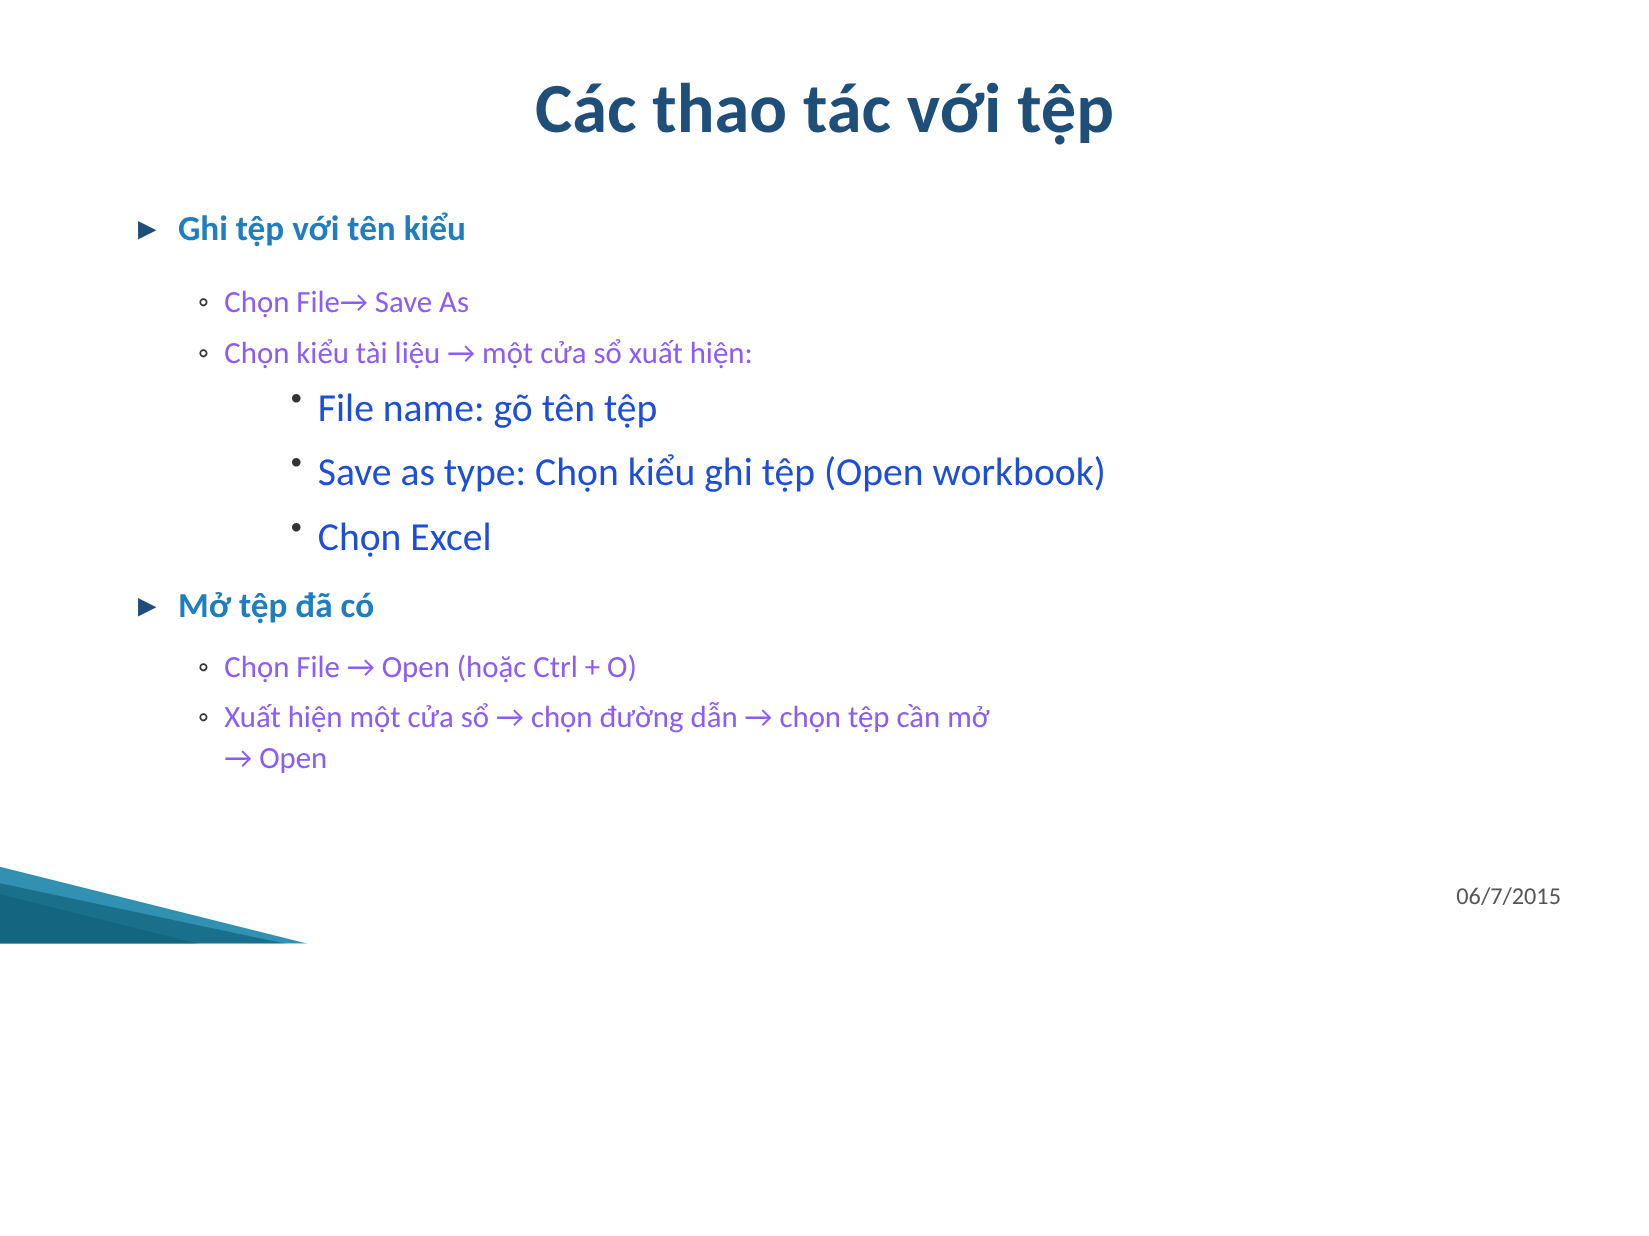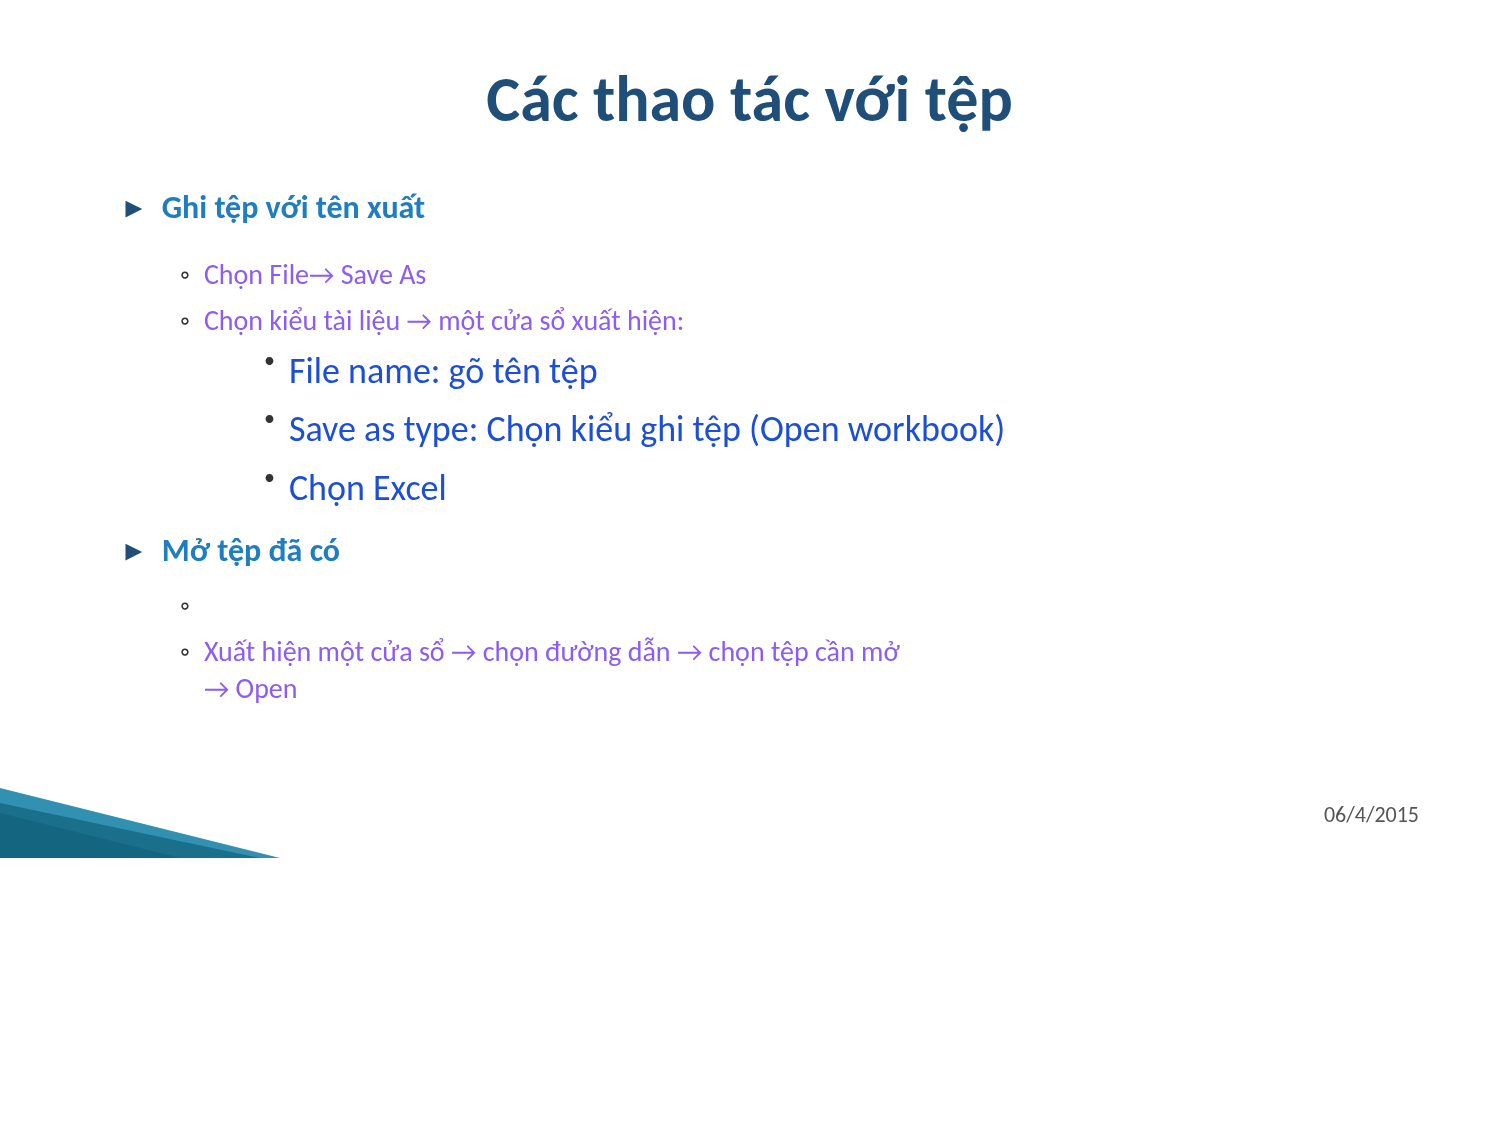--- a/index.html
+++ b/index.html
@@ -143,21 +143,21 @@
 <body>
 
 <div class="slide-container">
 
   <h1 class="slide-title">Các thao tác với tệp</h1>
 
   <div class="content-area">
 
     <div class="main-bullet section-gap">
       <span class="main-bullet-arrow">►</span>
-      <span class="main-bullet-text">Ghi tệp với tên xuất</span>
+      <span class="main-bullet-text">Ghi tệp với tên kiểu</span>
     </div>
 
     <div class="sub-bullets">
 
       <div class="sub-bullet">
         <span class="sub-bullet-dot">◦</span>
         <span class="sub-bullet-text">
           Chọn File<span style="font-size:28px;">→</span> Save As
         </span>
       </div>
@@ -188,20 +188,23 @@
 
     <div class="main-bullet second-section">
       <span class="main-bullet-arrow">►</span>
       <span class="main-bullet-text">Mở tệp đã có</span>
     </div>
 
     <div class="sub-bullets">
 
       <div class="sub-bullet">
         <span class="sub-bullet-dot">◦</span>
+        <span class="sub-bullet-text">
+          Chọn File → Open (hoặc Ctrl + O)
+        </span>
       </div>
 
       <div class="sub-bullet">
         <span class="sub-bullet-dot">◦</span>
         <span class="sub-bullet-text">
           Xuất hiện một cửa sổ → chọn đường dẫn → chọn tệp cần mở<br>
           → Open
         </span>
       </div>
     </div>
@@ -211,15 +214,15 @@
   <div class="bottom-decoration">
     <svg width="340" height="110" viewBox="0 0 340 110" xmlns="http://www.w3.org/2000/svg">
 
       <polygon points="0,110 0,40 280,110" fill="#0e7ea4" opacity="0.85"></polygon>
       <polygon points="0,110 0,65 180,110" fill="#1a6a8a" opacity="0.7"></polygon>
 
       <polygon points="0,110 260,110 0,55" fill="#0a5a72" opacity="0.6"></polygon>
     </svg>
   </div>
 
-  <div class="date-label">06/4/2015</div>
+  <div class="date-label">06/7/2015</div>
 
 </div>
 
 </body></html>

